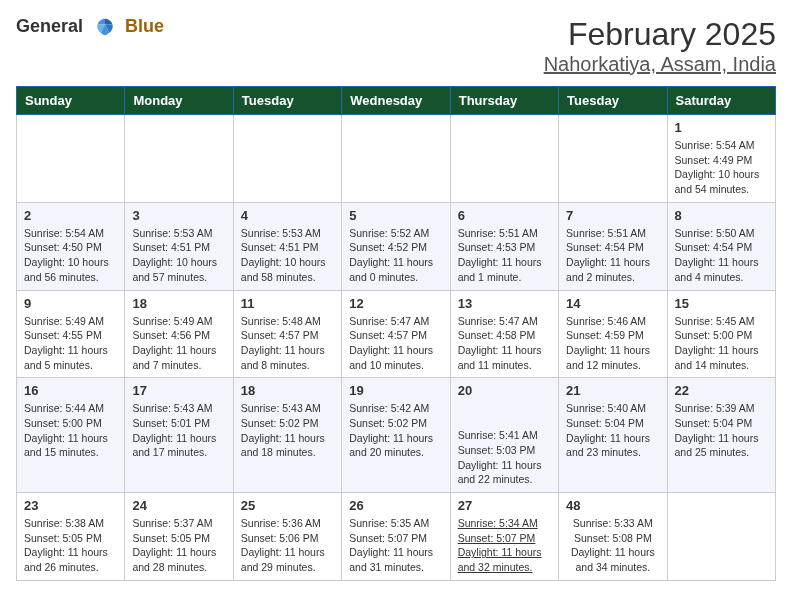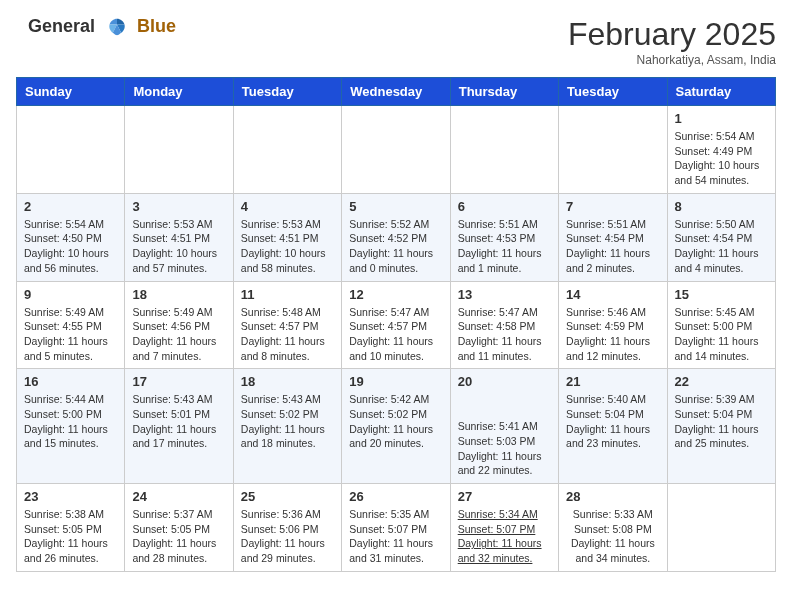--- a/index.html
+++ b/index.html
@@ -13,21 +13,20 @@
     .header {
       display: flex;
       align-items: flex-start;
       justify-content: space-between;
       margin-bottom: 10px;
     }
     .logo {
       display: flex;
       align-items: center;
       gap: 10px;
-      margin-left: 12px;
     }
     .logo-text-general {
       font-size: 18px;
       font-weight: bold;
       color: #333;
     }
     .logo-text-blue {
       font-size: 18px;
       font-weight: bold;
       color: #a16207;
@@ -39,30 +38,31 @@
     }
     .title-block {
       text-align: right;
     }
     .month-title {
       font-size: 32px;
       font-weight: normal;
       color: #333;
     }
     .location-title {
-      font-size: 12px;
+      font-size: 20px;
       color: #555;
+      text-decoration: underline;
     }
     .calendar {
       width: 100%;
       border-collapse: collapse;
       border: 1px solid #ccc;
     }
     .calendar th {
-      background: #1d4ed8;
+      background: #14532d;
       color: #fff;
       font-size: 13px;
       font-weight: bold;
       padding: 6px 8px;
       text-align: left;
       border: 1px solid #2166a8;
     }
     .calendar td {
       vertical-align: top;
       padding: 5px 7px;
@@ -323,21 +323,21 @@
 and 31 minutes.</div>
         </td>
         <td>
           <span class="day-number">27</span>
           <div class="day-info" style="white-space: pre-line; text-decoration: underline;">Sunrise: 5:34 AM
 Sunset: 5:07 PM
 Daylight: 11 hours
 and 32 minutes.</div>
         </td>
         <td>
-          <span class="day-number">28</span>
+          <span class="day-number">48</span>
           <div class="day-info" style="white-space: pre-line; text-align: center;">Sunrise: 5:33 AM
 Sunset: 5:08 PM
 Daylight: 11 hours
 and 34 minutes.</div>
         </td>
         <td class="empty-cell"></td>
       </tr>
     </tbody>
 </table>
 

